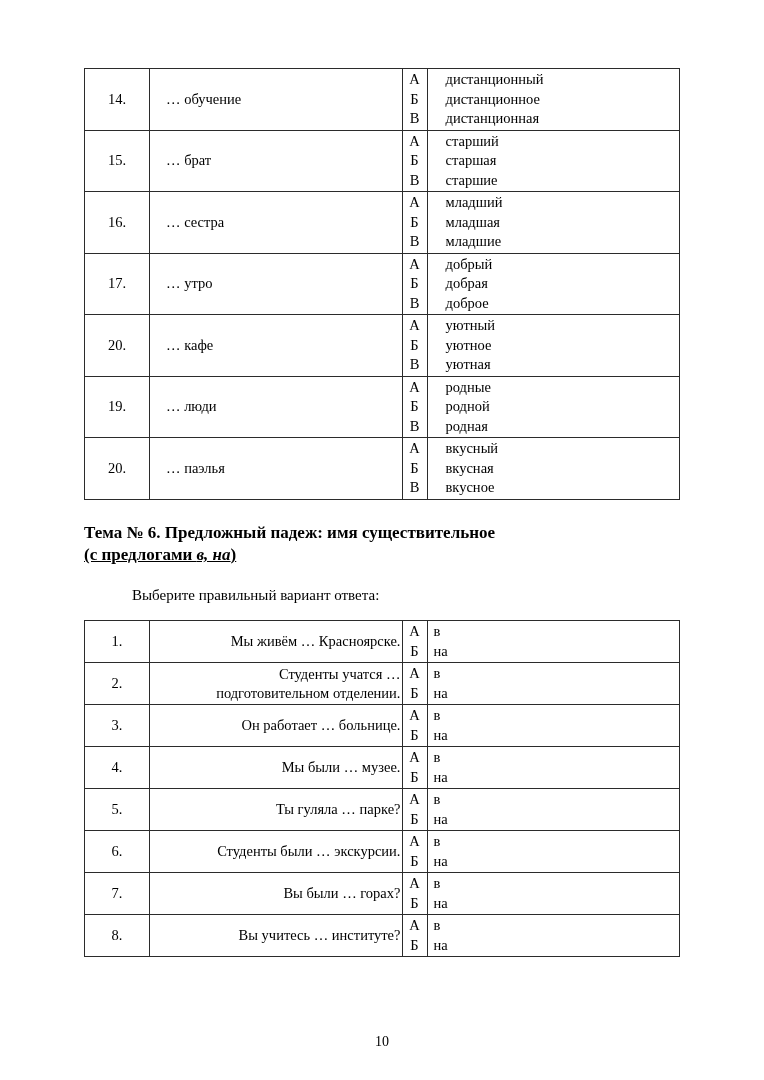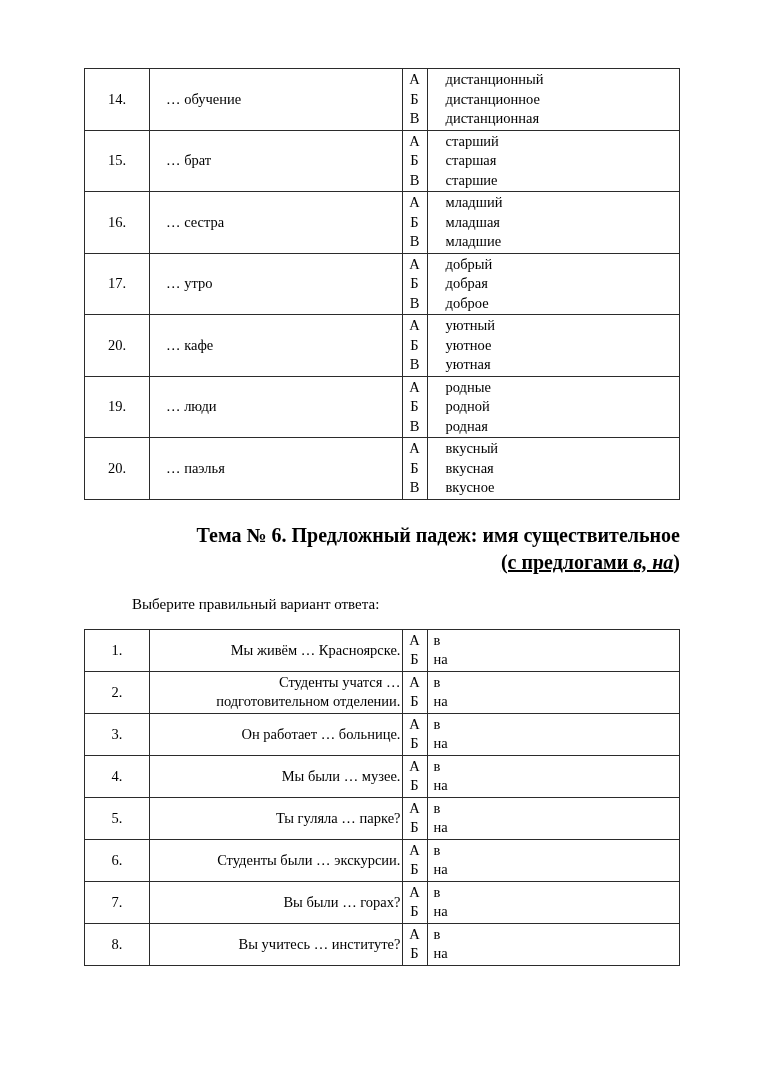--- a/index.html
+++ b/index.html
@@ -57,23 +57,23 @@
   .t1 .stack span {
     display: block;
     height: 19.5px;
   }
   .t1 td.num, .t1 td.phrase {
     height: 58px;
   }
 
   
   .topic {
-    text-align: right;
+    text-align: left;
     font-weight: bold;
-    font-size: 20px;
+    font-size: 17px;
     margin-top: 22px;
     line-height: 1.35;
   }
   .topic .line2 {
     font-weight: bold;
     text-decoration: underline;
   }
   .topic .ital {
     font-style: italic;
   }
@@ -393,14 +393,15 @@
         <td class="opts">
           <span class="stack">
             <span>в</span>
             <span>на</span>
           </span>
         </td>
       </tr>
     </tbody>
   </table>
 
+  <div class="pagenum">10</div>
 
 </div>
 
 </body></html>

